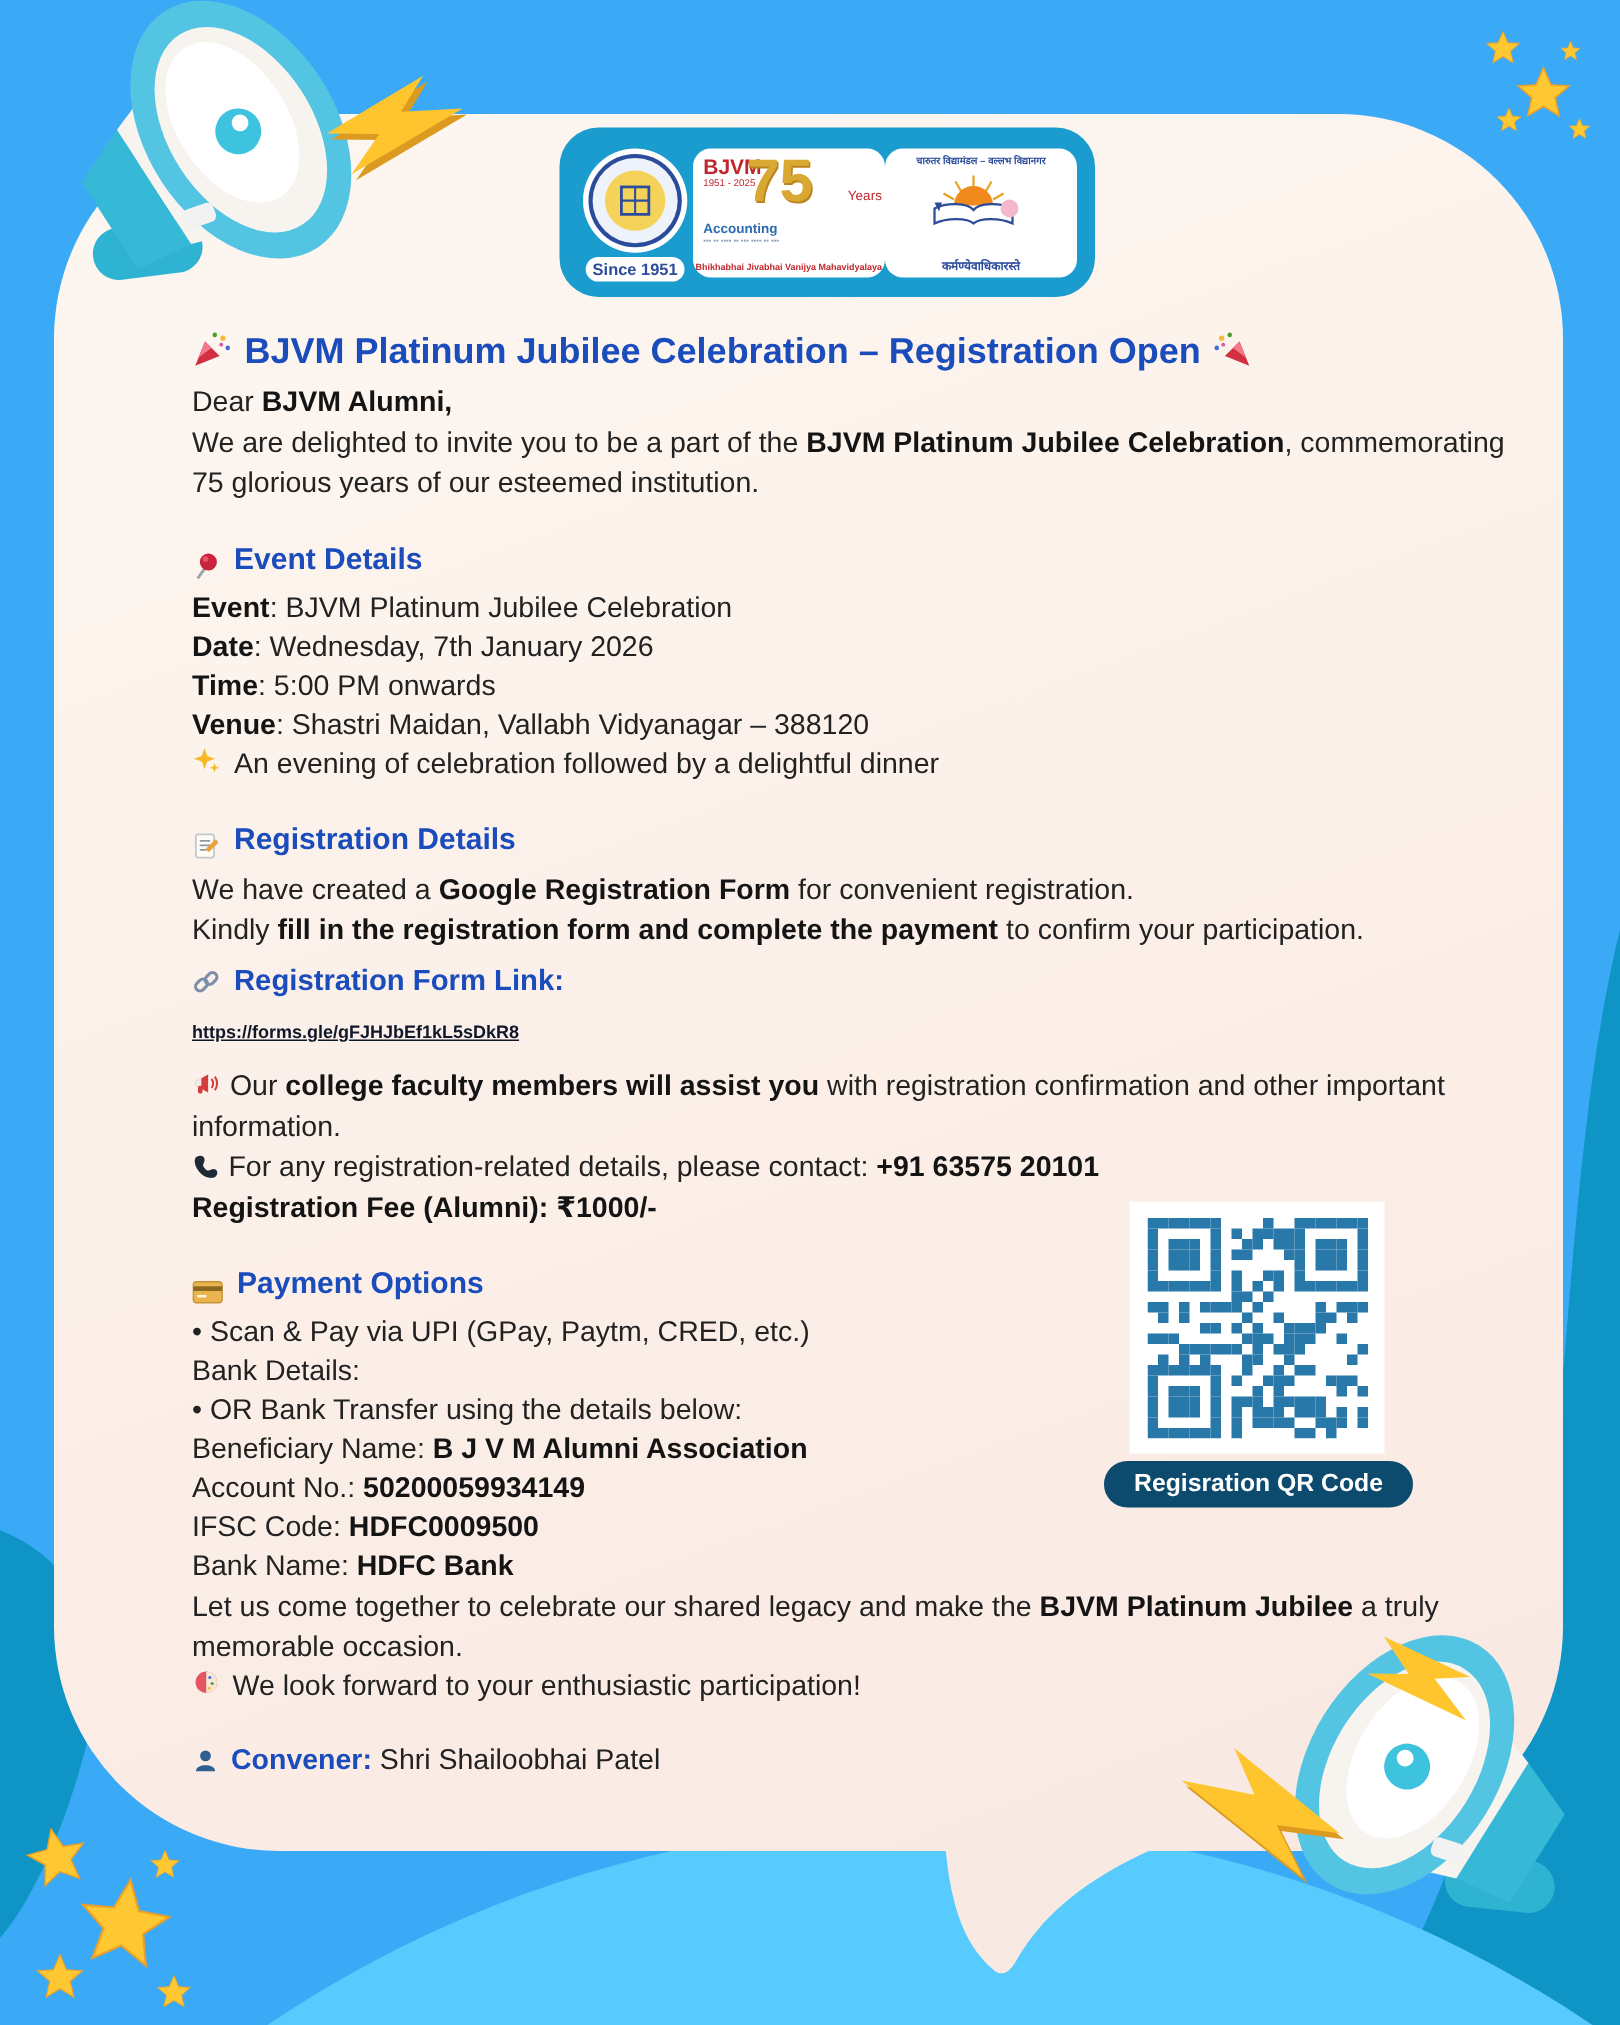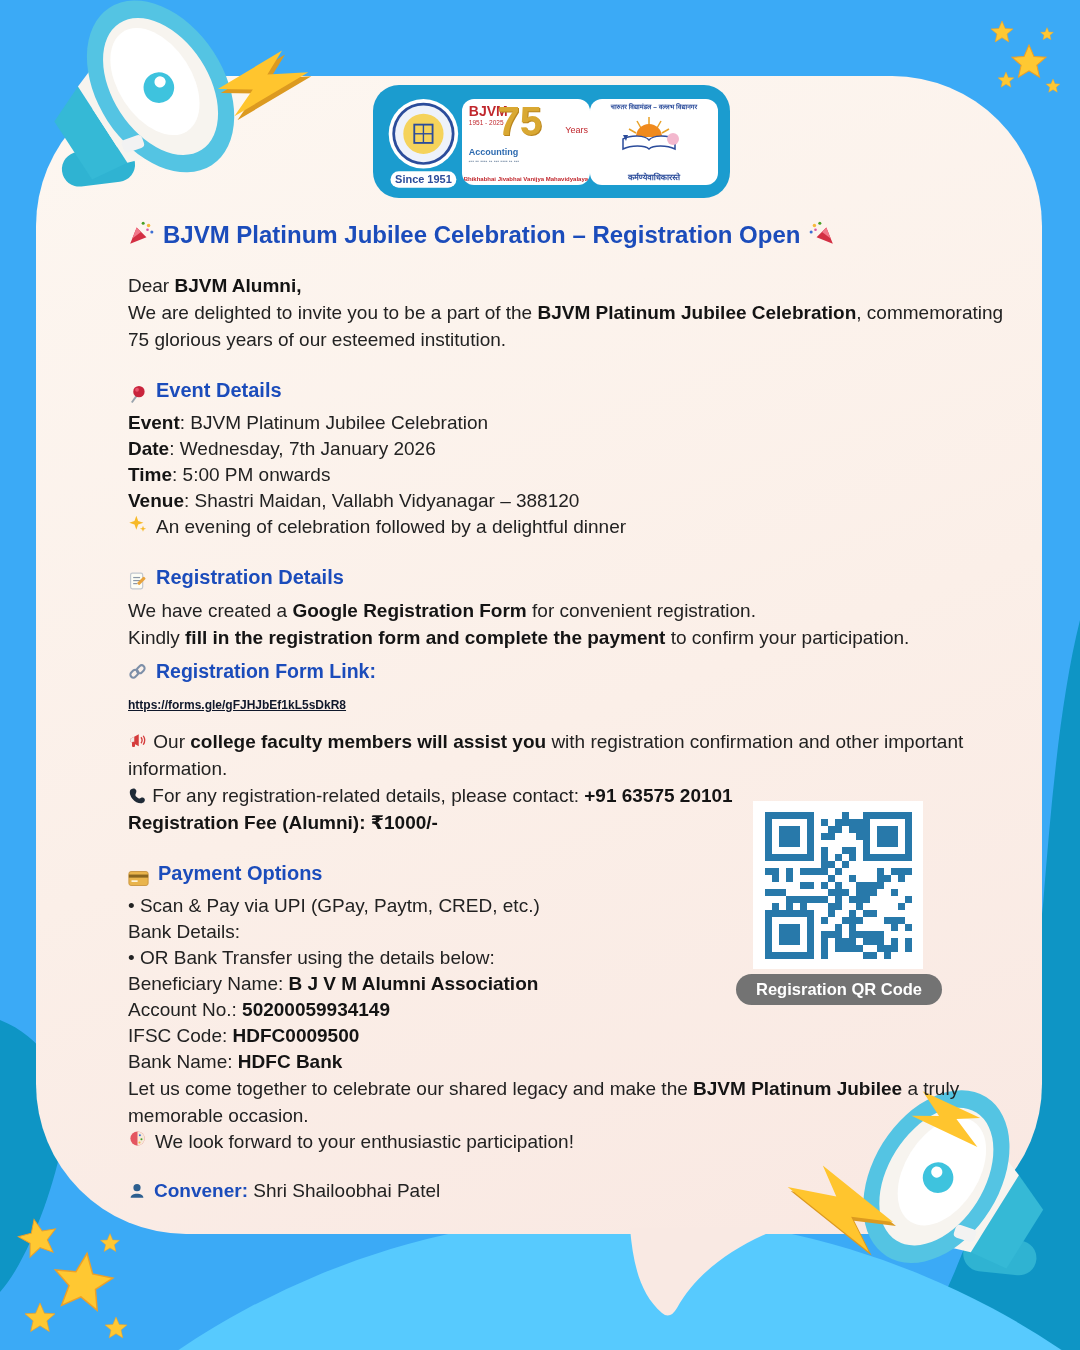--- a/index.html
+++ b/index.html
@@ -23,38 +23,38 @@
   .l2-acc{position:absolute;left:7px;top:48px;color:#2E6BB0;font-size:9px;font-weight:bold;}
   .l2-cloud{position:absolute;left:7px;top:60px;color:#8fa0b5;font-size:5px;line-height:5px;width:70px;}
   .l2-college{position:absolute;left:0;right:0;bottom:3px;color:#C0272D;font-size:6px;font-weight:bold;text-align:center;}
   .l3-arc{position:absolute;left:0;right:0;top:3px;color:#2B4C9B;font-size:6.5px;font-weight:bold;text-align:center;}
   .l3-motto{position:absolute;left:0;right:0;bottom:3px;color:#2B4C9B;font-size:8px;font-weight:bold;text-align:center;}
   .l3-art{position:absolute;left:29px;top:16px;}
   
   .content{position:absolute;left:128px;top:220px;width:884px;color:#222;font-size:19px;line-height:27px;}
   .title-row{display:flex;align-items:flex-start;gap:9px;color:#1B4CBB;font-size:24px;font-weight:bold;line-height:30px;}
   b{color:#141414;}
-  .para{margin-top:22px;}
+  .para{margin-top:5px;}
   .section-head{display:flex;align-items:flex-end;gap:9px;color:#1B4CBB;font-size:20px;font-weight:bold;
                 margin-top:24px;margin-bottom:6px;}
   .row{line-height:26px;}
   .row .lbl{font-weight:bold;color:#141414;}
   .iconline{display:flex;gap:8px;line-height:26px;}
   .linklabel{display:flex;align-items:center;gap:9px;color:#1B4CBB;font-size:19.5px;font-weight:bold;margin-top:7px;}
   .url{color:#0f172a;font-weight:bold;font-size:12px;text-decoration:underline;margin-top:7px;display:inline-block;}
   .gap-lg{margin-top:9px;}
   .fee{font-weight:bold;color:#141414;}
   .blue-lbl{color:#1B4CBB;font-weight:bold;}
   .sig{display:flex;align-items:center;gap:8px;line-height:27px;}
   .sig-block{margin-top:22px;}
   .closing{max-width:882px;}
   
   .qr-box{position:absolute;left:753px;top:801px;width:170px;height:168px;background:#ffffff;
           display:flex;align-items:center;justify-content:center;}
-  .qr-badge{position:absolute;left:736px;top:974px;width:206px;height:31px;background:#737373;border-radius:16px;
+  .qr-badge{position:absolute;left:736px;top:974px;width:206px;height:31px;background:#0c4a6e;border-radius:16px;
             color:#fff;font-weight:bold;font-size:16.5px;display:flex;align-items:center;justify-content:center;}
   .deco{position:absolute;left:0;top:0;pointer-events:none;}
 </style>
 </head>
 <body>
 
 <div class="poster">
 
   <svg class="bg" width="1080" height="1350" viewBox="0 0 1080 1350">
     <rect width="1080" height="1350" fill="#3BAAF6"></rect>

